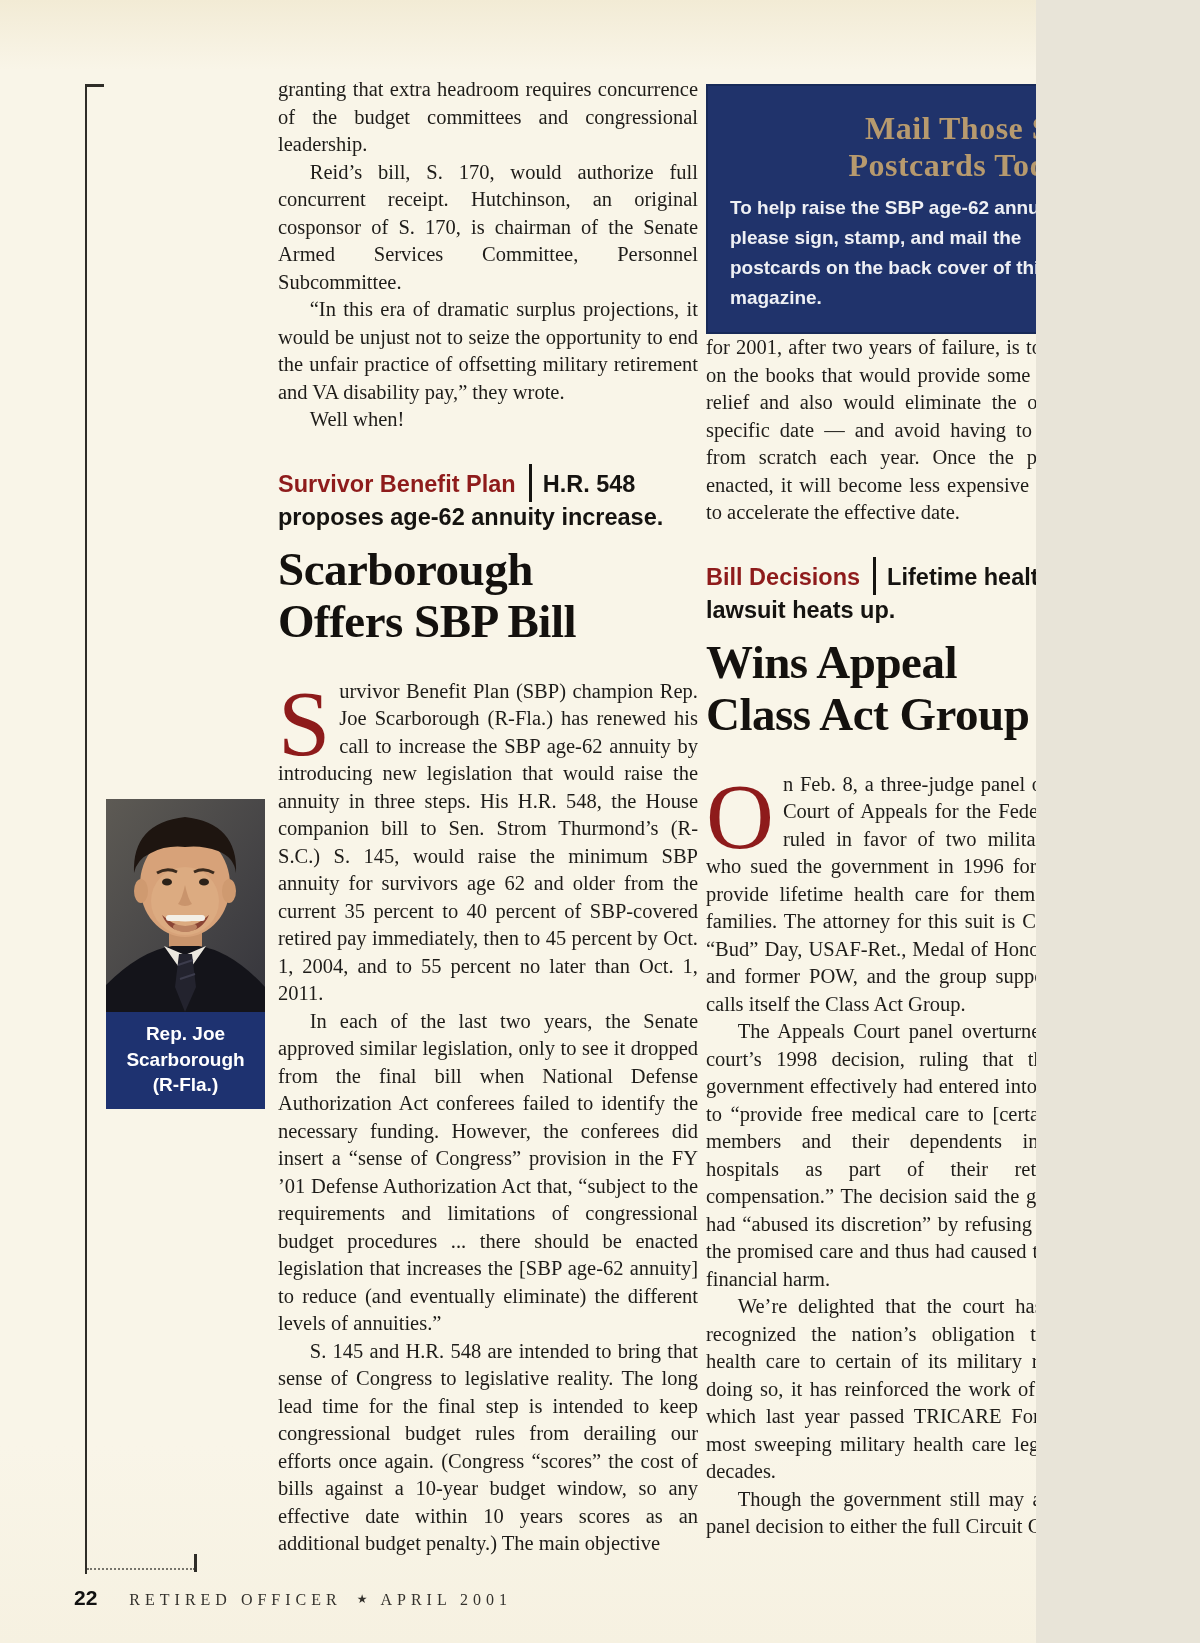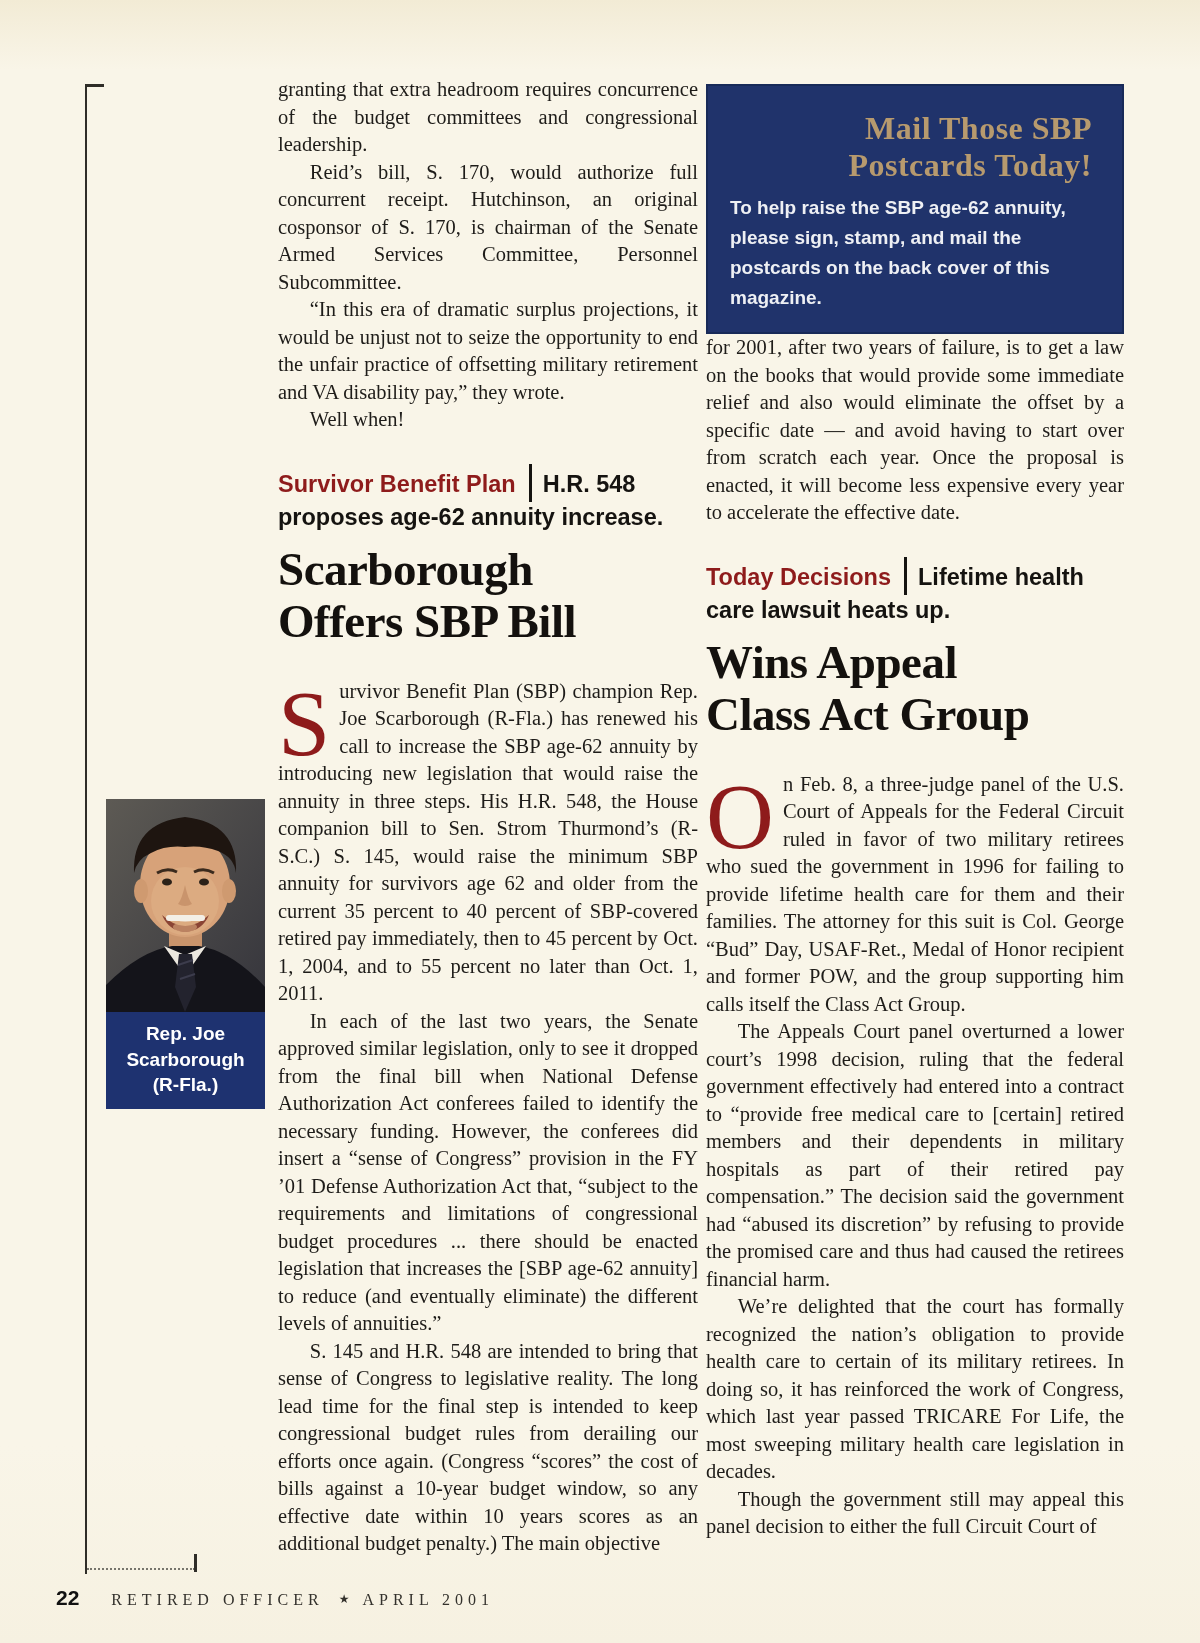--- a/index.html
+++ b/index.html
@@ -1,17 +1,17 @@
 <!DOCTYPE html>
 <html><head>
 <meta charset="utf-8">
 <style>
   html,body { margin:0; padding:0; background:#e8e4d8; }
   .page {
-    position:relative; width:1200px; height:1643px; overflow:hidden;
+    position:relative; width:1036px; height:1643px; overflow:hidden;
     background:linear-gradient(180deg,#f2ebd5 0px,#f9f5e8 70px,#f9f5e8 88%,#f6f1e1 100%);
     font-family:"Liberation Serif", serif; color:#1e1c19;
   }
 
   
   .vrule   { position:absolute; left:85px; top:84px; width:2px; height:1490px; background:#2f2d28; }
   .corner-tick { position:absolute; left:85px; top:84px; width:19px; height:3px; background:#2f2d28; }
   .dotted-rule { position:absolute; left:87px; top:1568px; width:108px; border-top:2px dotted #77756c; }
   .end-tick { position:absolute; left:194px; top:1554px; width:3px; height:18px; background:#2f2d28; }
 
@@ -49,21 +49,21 @@
 
   
   .photo-block { position:absolute; left:106px; top:799px; width:159px;border-radius:29px; }
   .photo-block svg { display:block; width:159px; height:213px; }
   .photo-caption { background:#1e3270; color:#ffffff; text-align:center;
                    font-family:"Liberation Sans", sans-serif; font-weight:700;
                    font-size:19px; line-height:25.5px; padding:9px 4px 11px 4px; }
   .photo-caption span { display:block; }
 
   
-  .footer { position:absolute; left:56px; top:1586px; white-space:nowrap; }
+  .footer { position:absolute; left:74px; top:1586px; white-space:nowrap; }
   .footer .page-num { font-family:"Liberation Sans", sans-serif; font-weight:700;
                       font-size:21px; color:#111111; }
   .footer .mag-name, .footer .mag-issue { font-family:"Liberation Serif", serif; font-size:16px;
                       letter-spacing:5px; color:#33312c; }
   .footer .mag-name { margin-left:28px; }
   .footer .star { font-size:12px; color:#33312c; margin:0 9px 0 11px; vertical-align:2px; }
 </style>
 </head>
 <body>
 
@@ -96,21 +96,21 @@
 
   <div class="col col-right">
     <div class="callout">
       <h2 class="callout-heading">Mail Those SBP Postcards Today!</h2>
       <p class="callout-body">To help raise the SBP age-62 annuity, please sign, stamp, and mail the postcards on the back cover of this magazine.</p>
     </div>
 
     <p class="body after-callout">for 2001, after two years of failure, is to get a law on the books that would provide some immediate relief and also would eliminate the offset by a specific date — and avoid having to start over from scratch each year. Once the proposal is enacted, it will become less expensive every year to accelerate the effective date.</p>
 
     <div class="kicker">
-      <span class="kicker-label">Today Decisions</span><span class="kicker-bar"></span><span class="kicker-rest">Lifetime health care lawsuit heats up.</span>
+      <span class="kicker-label">Bill Decisions</span><span class="kicker-bar"></span><span class="kicker-rest">Lifetime health care lawsuit heats up.</span>
     </div>
 
     <h1 class="headline">
       <span class="hl-line">Wins Appeal</span>
       <span class="hl-line">Class Act Group</span>
     </h1>
 
     <p class="body article-lead"><span class="dropcap">O</span><span>n Feb. 8, a three-judge panel of the U.S. Court of Appeals for the Federal Circuit ruled in favor of two military retirees who sued the government in 1996 for failing to provide lifetime health care for them and their families. The attorney for this suit is Col. George “Bud” Day, USAF-Ret., Medal of Honor recipient and former POW, and the group supporting him calls itself the Class Act Group.</span></p>
     <p class="body indent">The Appeals Court panel overturned a lower court’s 1998 decision, ruling that the federal government effectively had entered into a contract to “provide free medical care to [certain] retired members and their dependents in military hospitals as part of their retired pay compensation.” The decision said the government had “abused its discretion” by refusing to provide the promised care and thus had caused the retirees financial harm.</p>
     <p class="body indent">We’re delighted that the court has formally recognized the nation’s obligation to provide health care to certain of its military retirees. In doing so, it has reinforced the work of Congress, which last year passed TRICARE For Life, the most sweeping military health care legislation in decades.</p>

